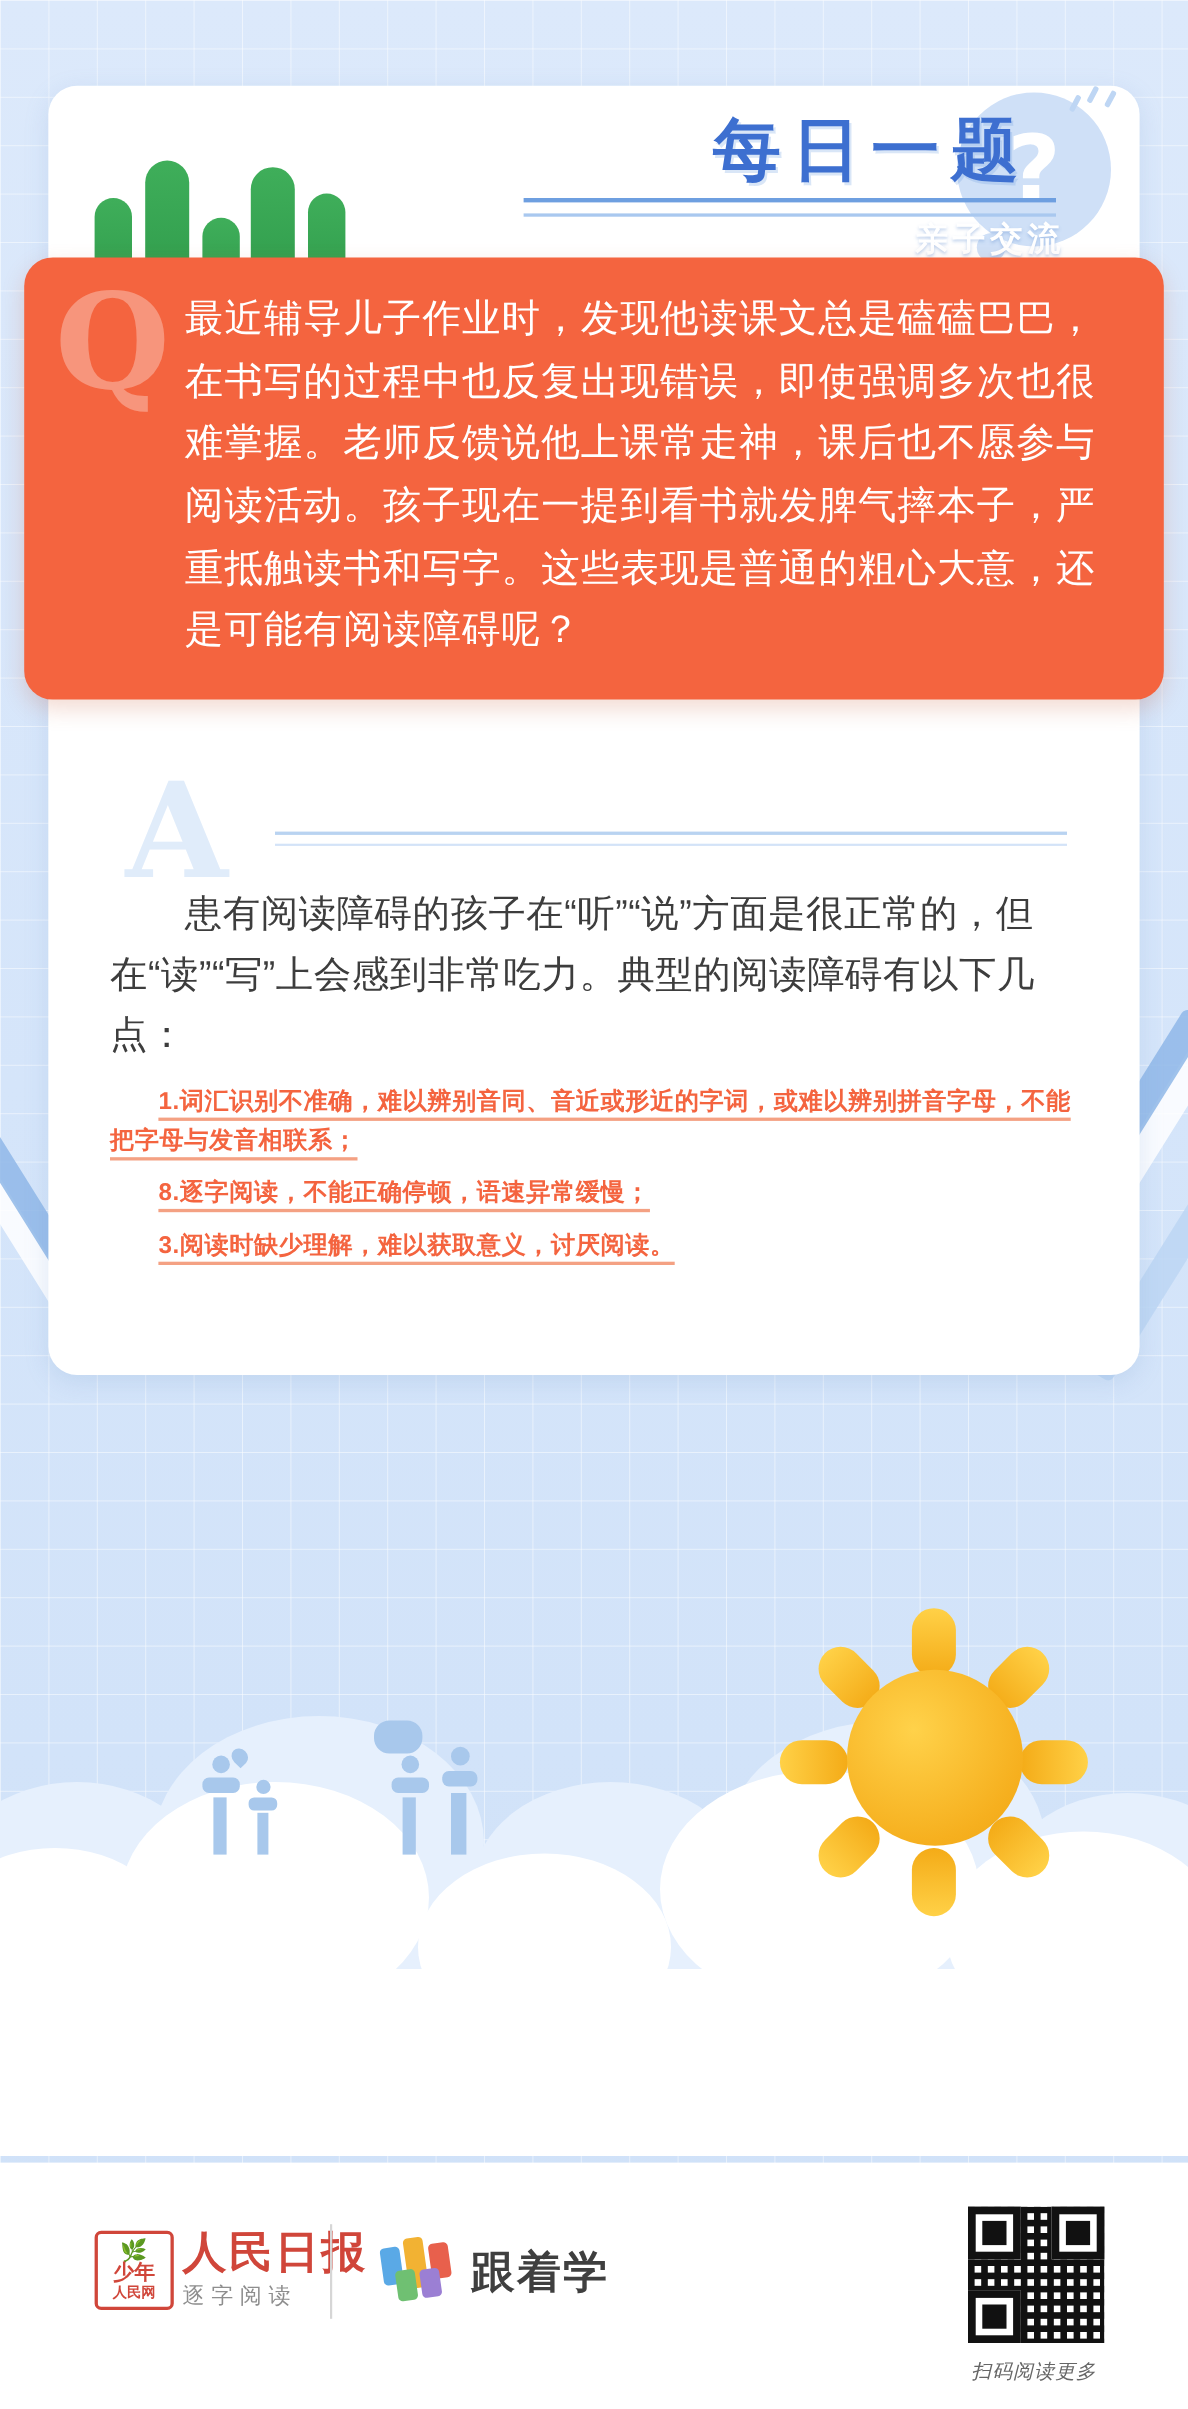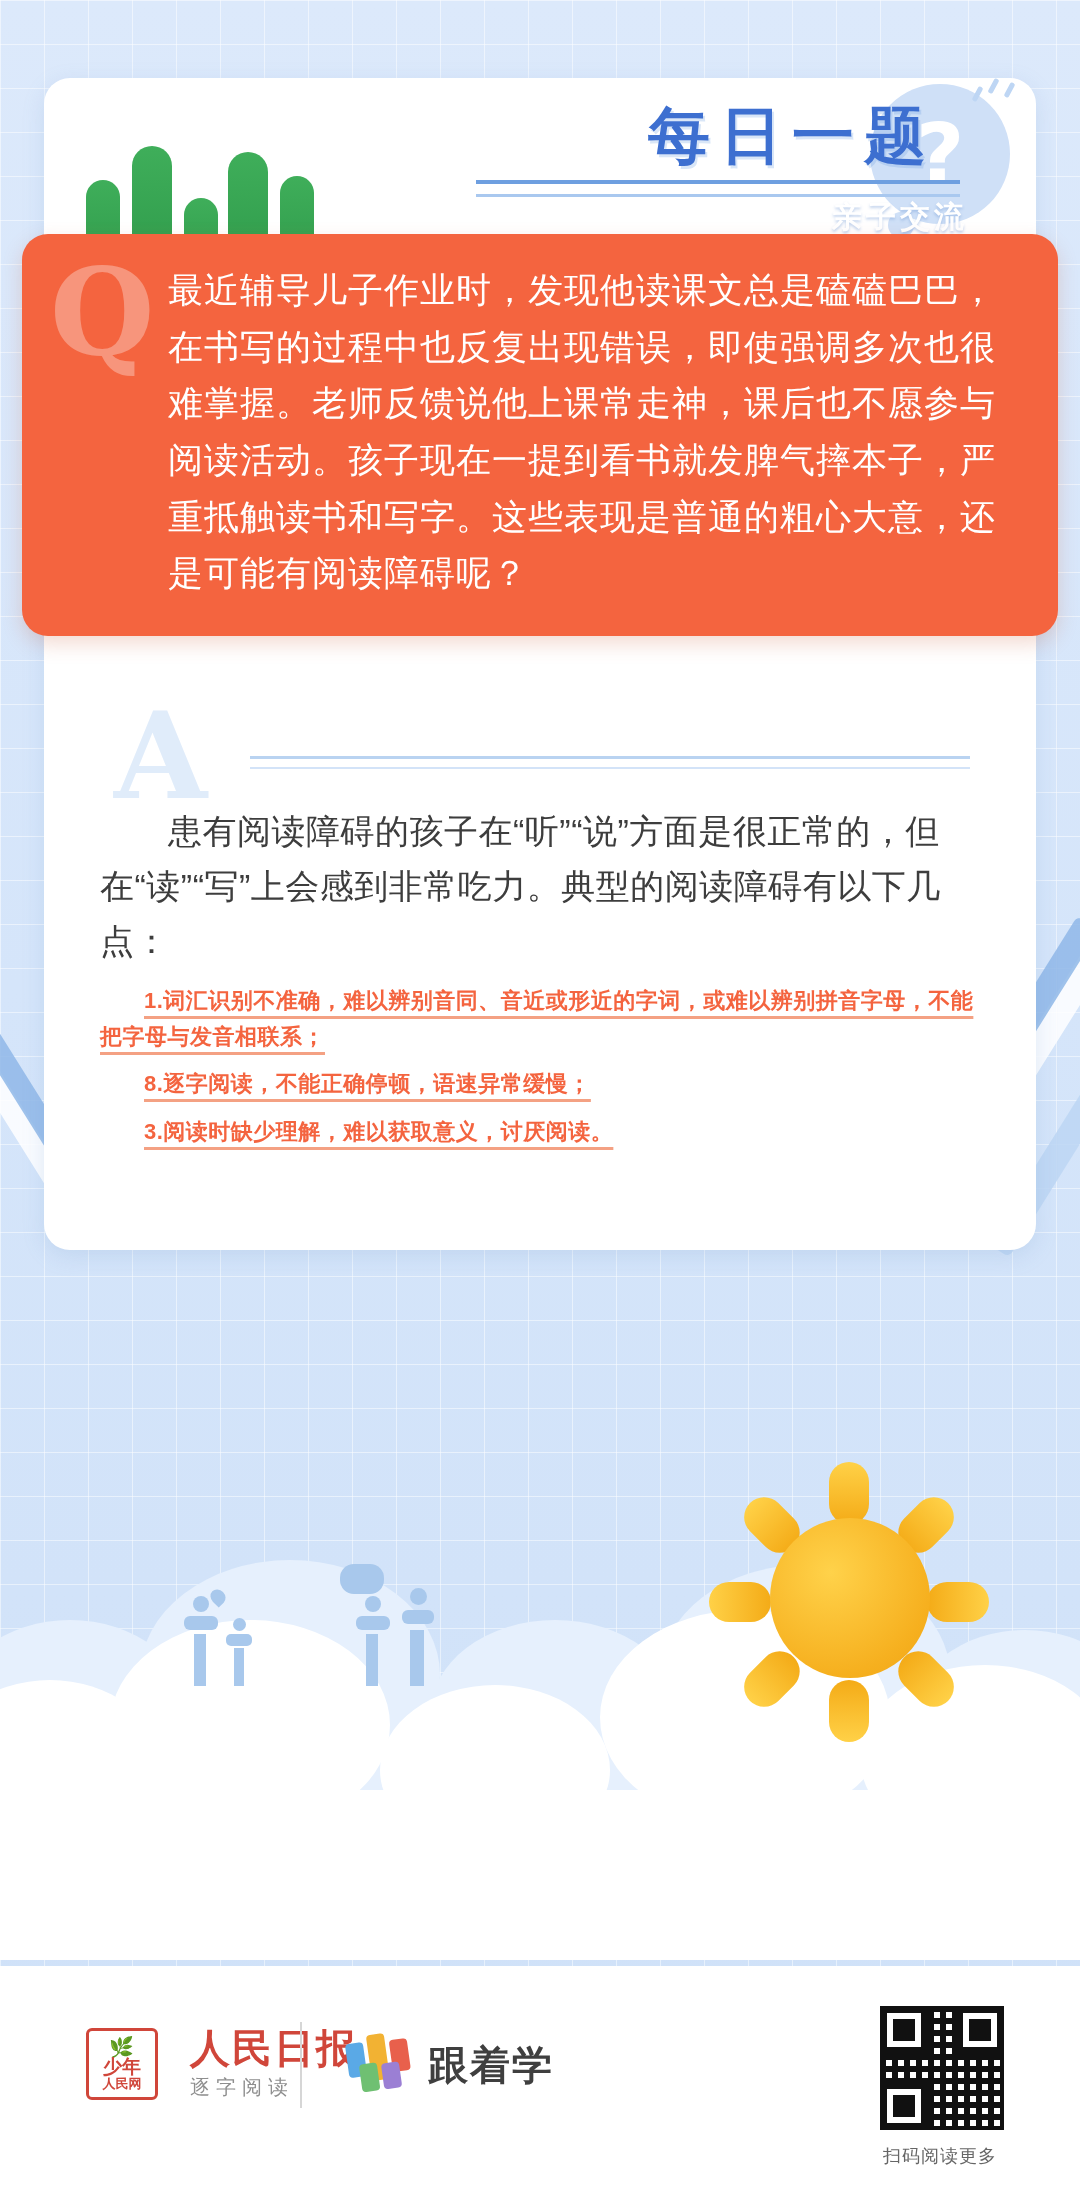--- a/index.html
+++ b/index.html
@@ -338,21 +338,21 @@
     line-height: 1.05;
     box-sizing: border-box;
     text-align: center;
   }
   .brand-badge .leaf {
     font-size: 20px;
     color: #3fa85c;
     line-height: 1;
   }
   .brand-badge .bb2 { font-size: 13px; }
-  .brand-text { margin-left: 32px; }
+  .brand-text { margin-left: 8px; }
   .brand-text .t1 {
     font-size: 40px;
     font-weight: bold;
     color: #d0463a;
     letter-spacing: 2px;
     line-height: 1.1;
   }
   .brand-text .t2 {
     font-size: 20px;
     color: #8e8e8e;
@@ -423,20 +423,21 @@
     background:#111;
   }
   .qr .eye.tl { left: 0; top: 0; }
   .qr .eye.tr { right: 0; top: 0; }
   .qr .eye.bl { left: 0; bottom: 0; }
   .qr-caption {
     margin-top: 8px;
     font-size: 18px;
     color: #666;
     letter-spacing: 1px;
+    font-style: italic;
   }
 </style>
 </head>
 <body>
 
 <div class="page">
   <div class="grid-bg"></div>
 
   <div class="ribbon l1"></div>
   <div class="ribbon l2"></div>

